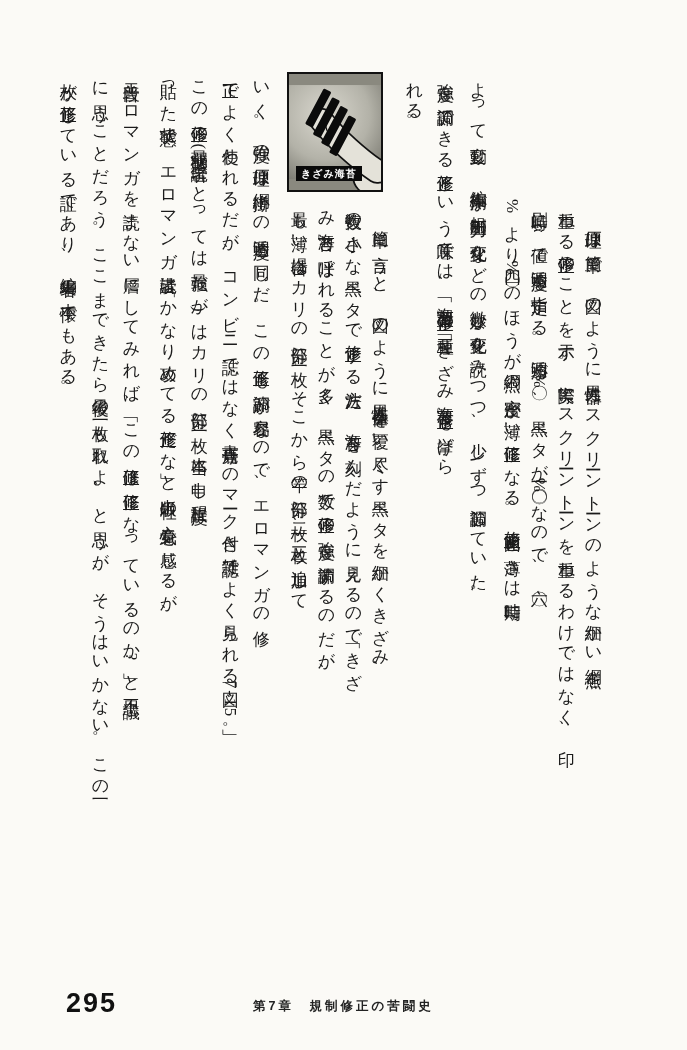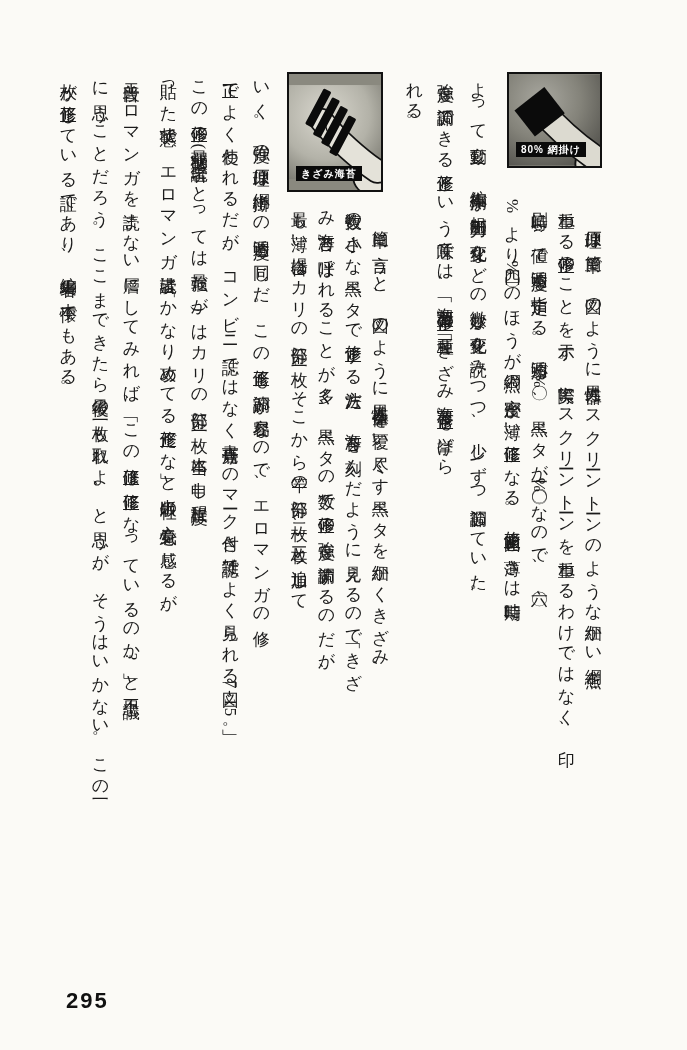--- a/index.html
+++ b/index.html
@@ -47,51 +47,33 @@
     letter-spacing:1px;
     white-space:nowrap;
   }
   #fig-amikake    { left:507px; top:72px;  width:95px; height:96px; }
   #fig-kizaminori { left:287px; top:72px;  width:96px; height:120px; }
 
   
   .page-num {
     position:absolute; left:66px; top:988px;
     font-family:"Liberation Sans","DejaVu Sans",sans-serif;
-    font-weight:bold; font-size:22px; letter-spacing:2px; color:#111;
+    font-weight:bold; font-size:27px; letter-spacing:2px; color:#111;
   }
   .chapter {
     position:absolute; left:253px; top:998px;
     font-family:"Liberation Sans","DejaVu Sans",sans-serif;
     font-weight:bold; font-size:12.5px; letter-spacing:3px; color:#222;
   }
 </style>
 </head>
 <body>
 
 <div class="page">
 
-  <figure class="fig" id="fig-amikake" style="margin:0;">
-    <svg viewBox="0 0 96 96" aria-hidden="true">
-      <defs>
-        <radialGradient id="g1" cx="36%" cy="28%" r="95%">
-          <stop offset="0" stop-color="#a9a8a0"></stop>
-          <stop offset="0.45" stop-color="#84837a"></stop>
-          <stop offset="1" stop-color="#454440"></stop>
-        </radialGradient>
-      </defs>
-      <rect x="0" y="0" width="96" height="96" fill="url(#g1)"></rect>
-      <circle cx="88" cy="94" r="18" fill="#dcdad0" stroke="#111" stroke-width="2"></circle>
-      <path d="M 94,90 C 76,78 52,58 33,36" stroke="#111" stroke-width="28" stroke-linecap="round" fill="none"></path>
-      <path d="M 94,90 C 76,78 52,58 33,36" stroke="#dcdad0" stroke-width="24.5" stroke-linecap="round" fill="none"></path>
-      <path d="M 47,29 C 40,35 38,44 42,52" stroke="#111" stroke-width="1.4" fill="none"></path>
-      <rect x="12" y="22" width="40" height="35" fill="#0b0b0b" transform="rotate(-38 32 39)"></rect>
-    </svg>
-    <figcaption class="fig-label">80% 網掛け</figcaption>
-  </figure>
 
   <figure class="fig" id="fig-kizaminori" style="margin:0;">
     <svg viewBox="0 0 96 98" aria-hidden="true">
       <defs>
         <radialGradient id="g2" cx="40%" cy="32%" r="95%">
           <stop offset="0" stop-color="#dad8cf"></stop>
           <stop offset="0.5" stop-color="#b3b2a8"></stop>
           <stop offset="1" stop-color="#63625a"></stop>
         </radialGradient>
       </defs>
@@ -123,14 +105,15 @@
       <div class="t-col full" style="left: 252px;">いく。強度の原理は網掛けの透明度と同じだ。この修正も調節が容易なので、エロマンガの修</div>
       <div class="t-col full" style="left: 221px;">正でよく使われるだが、コンビニ誌ではなく書店売りのマーク付き雑誌でよく見られる「図7-15」。</div>
       <div class="t-col full" style="left: 190px;">この修正の最弱状態(読者にとっては最強だが)はカリの部分に一枚、本当に申し訳程度に</div>
       <div class="t-col full" style="left: 159px;">貼った状態で、エロマンガ読者は「かなり攻めてる修正だな」と出版社の心意気を感じるが、</div>
       <div class="t-col full" style="left: 122px;">普段エロマンガを読まない層にしてみれば、「この修正は修正になっているのか?」と不思議</div>
       <div class="t-col full" style="left: 91px;">に思うことだろう。ここまできたら最後の一枚も取れよ、と思うが、そうはいかない。この一</div>
       <div class="t-col full" style="left: 59px;">枚が修正している証であり、編集者の本懐でもある。</div>
     </main>
 
   <div class="page-num">295</div>
+  <div class="chapter">第7章　規制修正の苦闘史</div>
 
 </div>
 
 </body></html>

